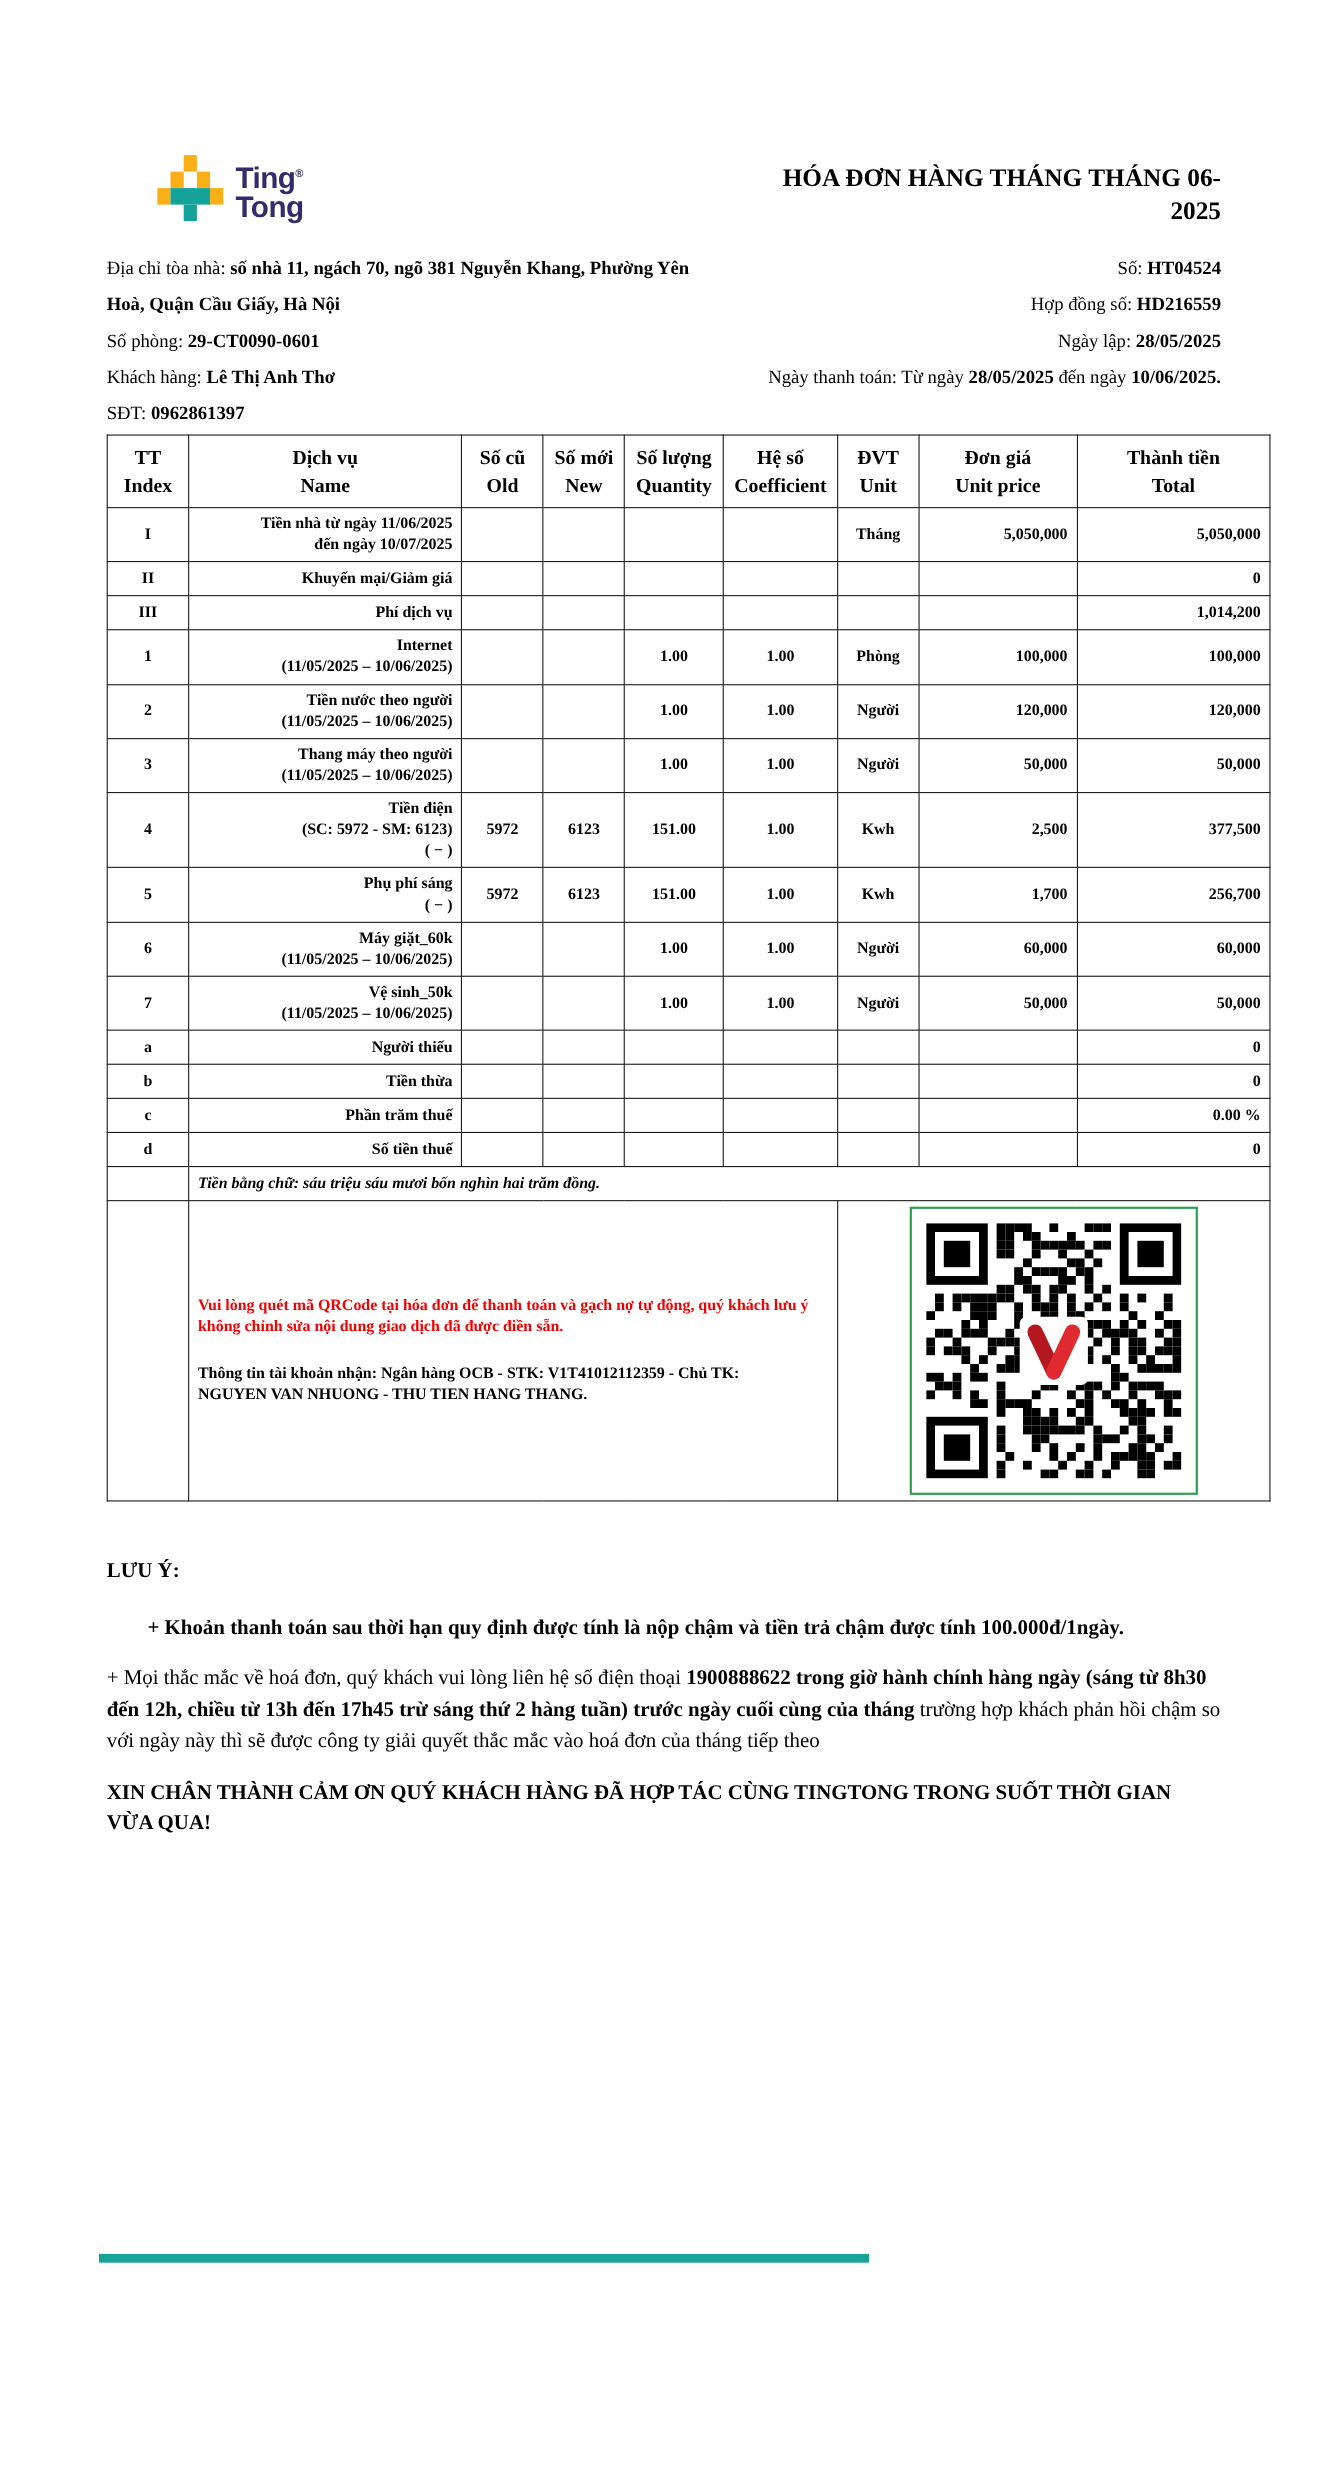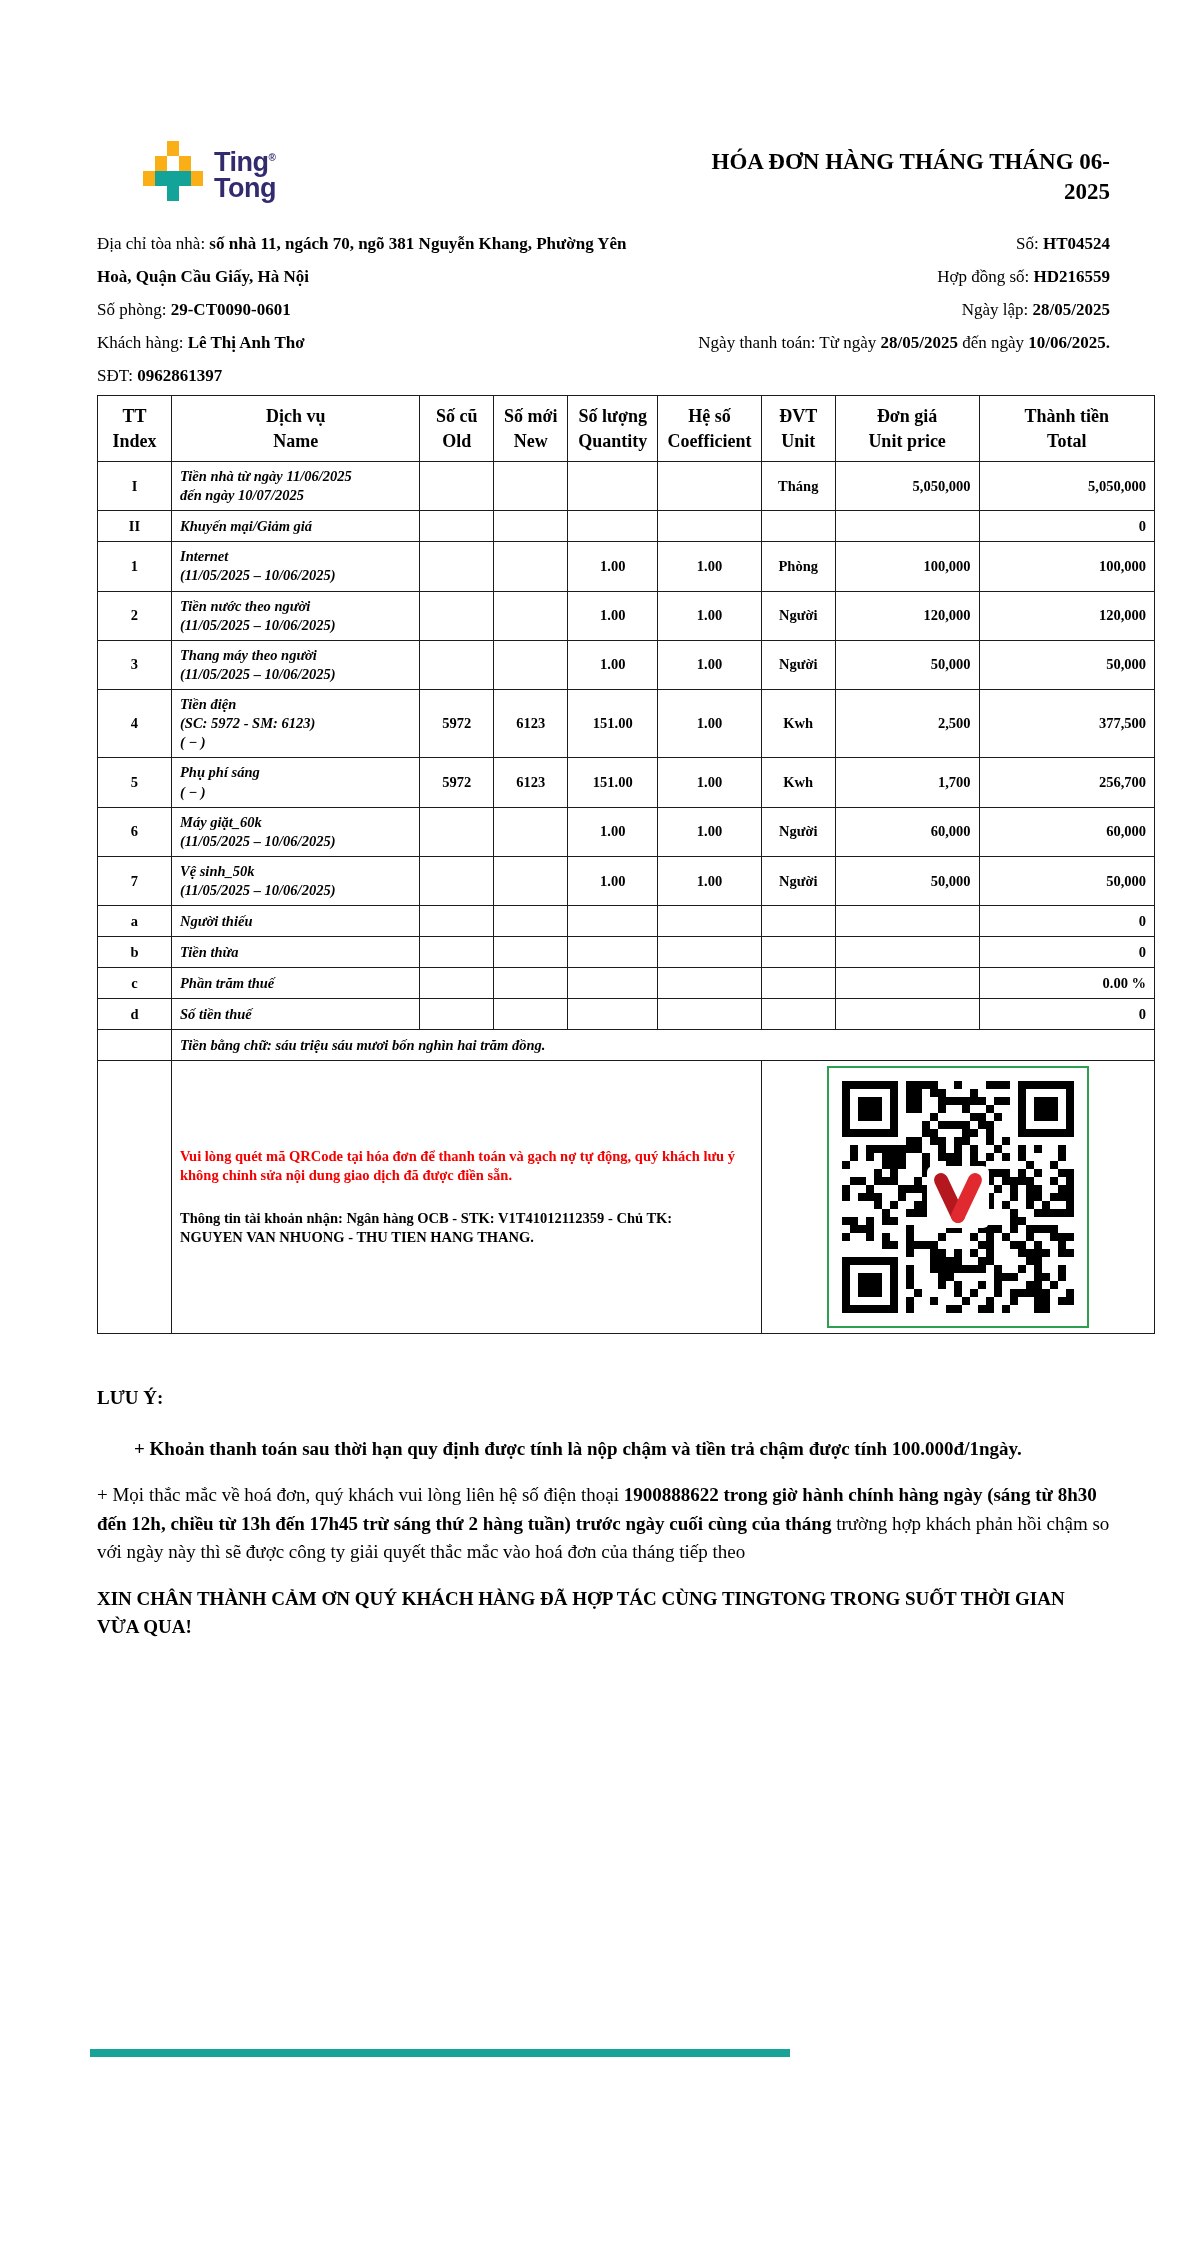--- a/index.html
+++ b/index.html
@@ -32,21 +32,21 @@
   .info-left { width:545px; line-height:1.95; }
   .info-right { width:500px; padding-right:45px; text-align:right; line-height:1.95; }
   .info b { font-weight:bold; }
 
   
   table.invoice { width:100%; border-collapse:collapse; table-layout:fixed; margin-top:3px; }
   table.invoice th, table.invoice td { border:1.5px solid #1c1c1c; vertical-align:middle; }
   table.invoice th { font-size:18px; font-weight:bold; padding:8px 3px; line-height:1.35; text-align:center; }
   table.invoice td { font-size:14.5px; font-weight:bold; padding:5px 8px; line-height:1.32; height:31px; }
   td.c-idx, td.c-old, td.c-new, td.c-qty, td.c-coef, td.c-unit { text-align:center; }
-  td.c-name { text-align:left; padding-left:10px;font-style:italic; }
+  td.c-name { text-align:right; padding-left:10px; }
   td.c-price, td.c-total { text-align:right; padding-right:9px; }
   tr.tall td { height:60px; }
 
   .words-empty { }
   td.words-cell { font-weight:normal; font-style:italic; font-size:15.5px;
     text-align:left; padding:12px 10px; }
   td.words-cell b { font-weight:bold; }
 
   td.qr-text-cell { font-weight:normal; font-size:16.5px; line-height:1.52;
     text-align:left; padding:24px 26px; vertical-align:middle; }
@@ -176,20 +176,33 @@
             <td class="c-name">
               <div>Khuyến mại/Giảm giá</div>
             </td>
             <td class="c-old"></td>
             <td class="c-new"></td>
             <td class="c-qty"></td>
             <td class="c-coef"></td>
             <td class="c-unit"></td>
             <td class="c-price"></td>
             <td class="c-total">0</td>
+          </tr>
+          <tr>
+            <td class="c-idx">III</td>
+            <td class="c-name">
+              <div>Phí dịch vụ</div>
+            </td>
+            <td class="c-old"></td>
+            <td class="c-new"></td>
+            <td class="c-qty"></td>
+            <td class="c-coef"></td>
+            <td class="c-unit"></td>
+            <td class="c-price"></td>
+            <td class="c-total">1,014,200</td>
           </tr>
           <tr>
             <td class="c-idx">1</td>
             <td class="c-name">
               <div>Internet</div>
               <div>(11/05/2025 – 10/06/2025)</div>
             </td>
             <td class="c-old"></td>
             <td class="c-new"></td>
             <td class="c-qty">1.00</td>

